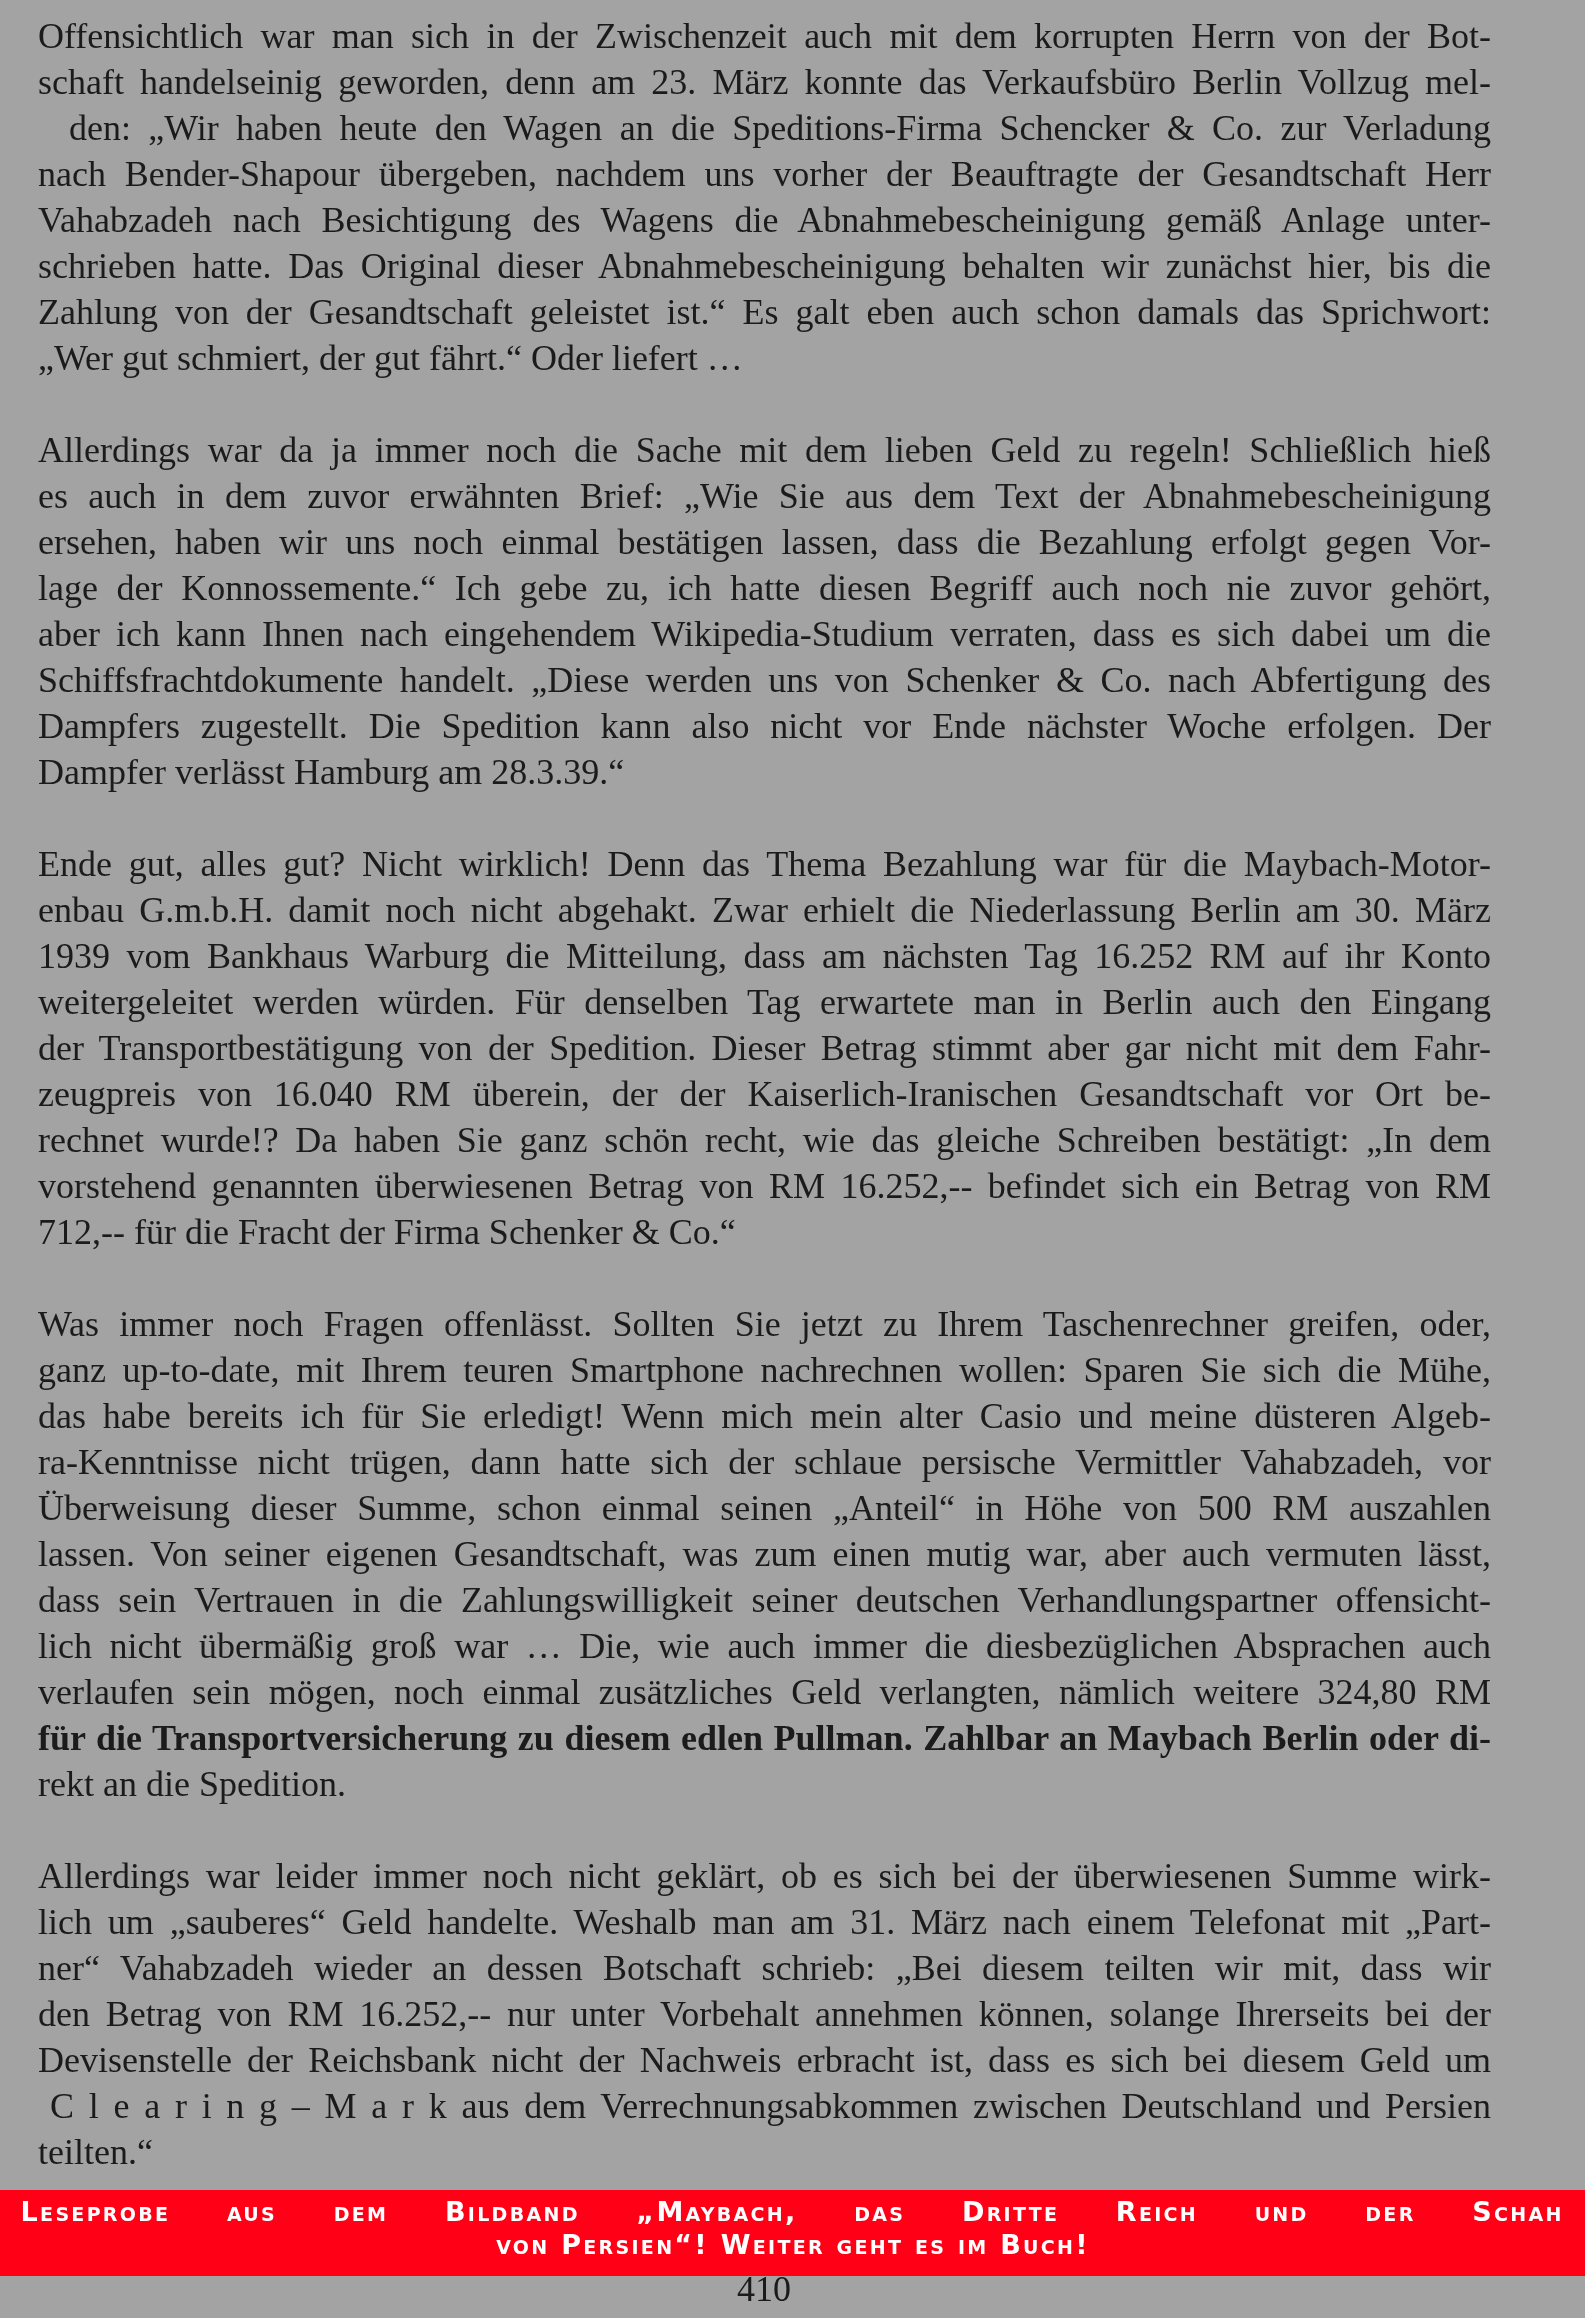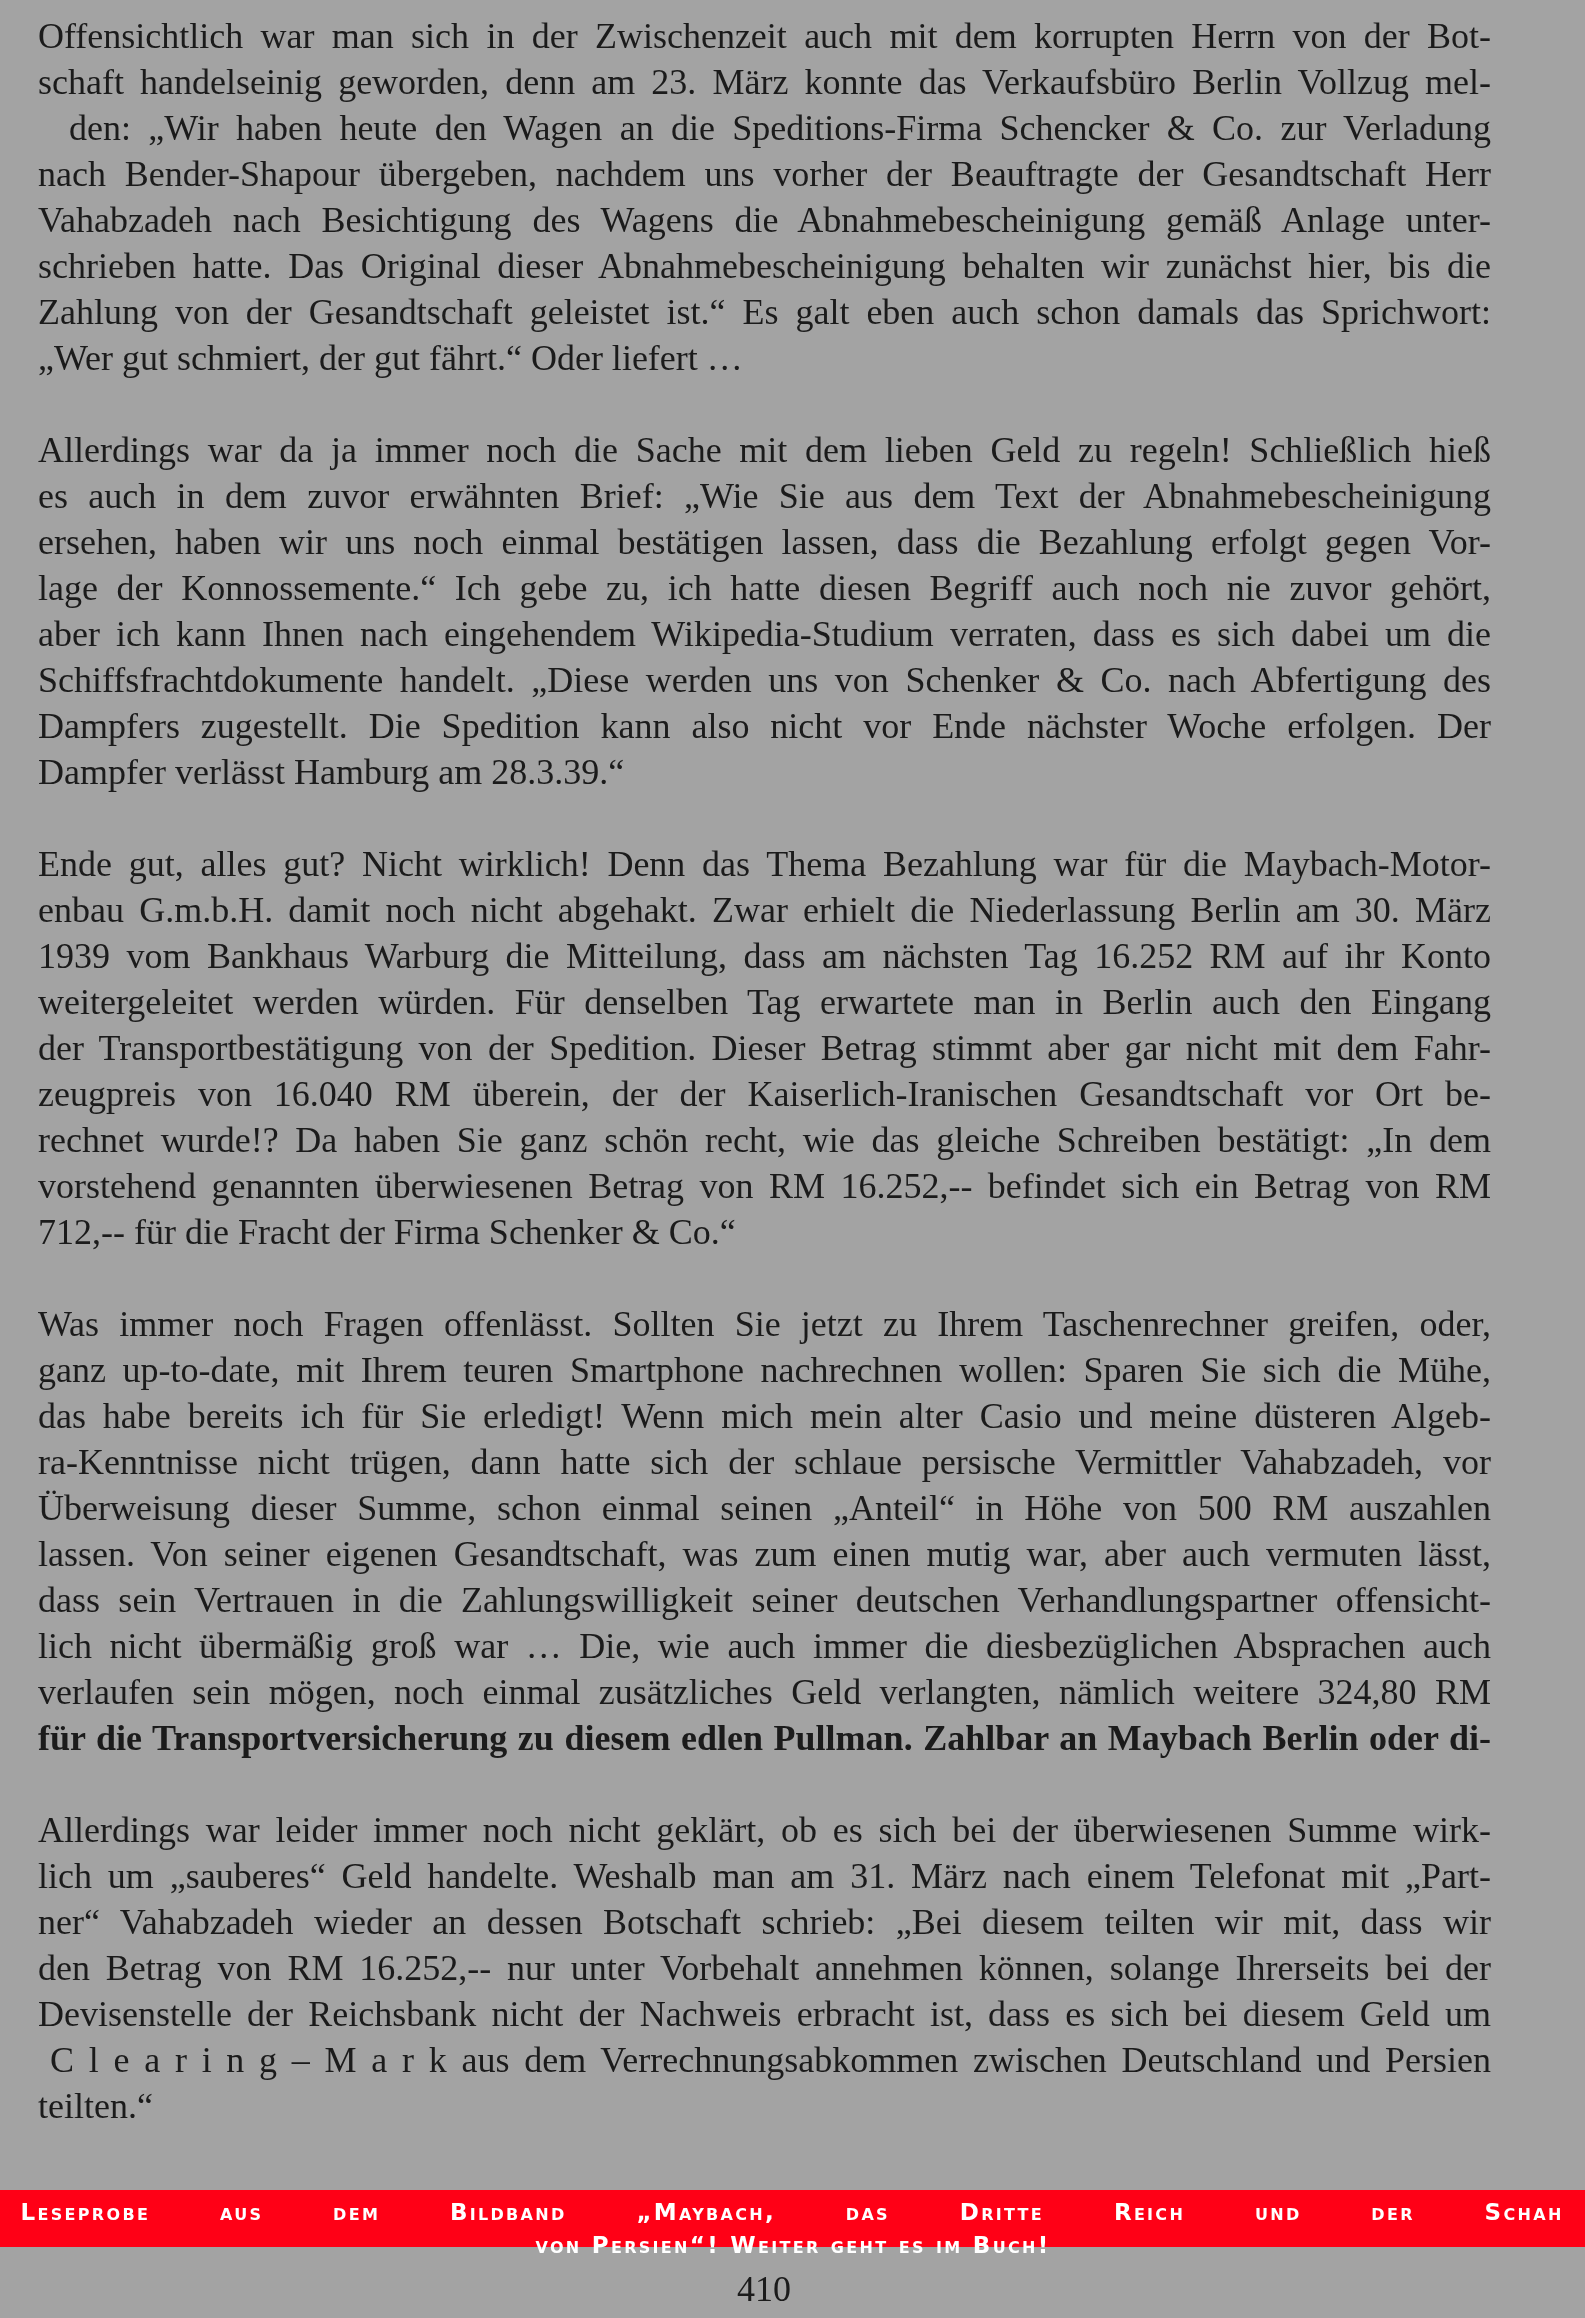--- a/index.html
+++ b/index.html
@@ -42,27 +42,27 @@
     overflow: visible;
   }
   .line.last {
     text-align-last: left;
   }
   .banner {
     position: absolute;
     left: 0;
     top: 2190px;
     width: 1586px;
-    height: 57px;
+    height: 86px;
     background: #ff0016;
     color: #ffffff;
     font-family: "DejaVu Sans", "Liberation Sans", sans-serif;
     font-weight: bold;
     font-variant: small-caps;
-    font-size: 23px;
+    font-size: 27px;
     line-height: 34px;
   }
   .banner-line1 {
     position: absolute;
     left: 20.6px;
     top: 4.6px;
     width: 1543px;
     text-align: justify;
     text-align-last: justify;
     white-space: nowrap;
@@ -134,20 +134,21 @@
       <span class="line" style="white-space: normal;">Was immer noch Fragen offenlässt. Sollten Sie jetzt zu Ihrem Taschenrechner greifen, oder,</span>
       <span class="line" style="white-space: normal;">ganz up-to-date, mit Ihrem teuren Smartphone nachrechnen wollen: Sparen Sie sich die Mühe,</span>
       <span class="line" style="white-space: normal;">das habe bereits ich für Sie erledigt! Wenn mich mein alter Casio und meine düsteren Algeb-</span>
       <span class="line" style="white-space: normal;">ra-Kenntnisse nicht trügen, dann hatte sich der schlaue persische Vermittler Vahabzadeh, vor</span>
       <span class="line" style="white-space: normal;">Überweisung dieser Summe, schon einmal seinen „Anteil“ in Höhe von 500 RM auszahlen</span>
       <span class="line" style="white-space: normal;">lassen. Von seiner eigenen Gesandtschaft, was zum einen mutig war, aber auch vermuten lässt,</span>
       <span class="line" style="white-space: normal;">dass sein Vertrauen in die Zahlungswilligkeit seiner deutschen Verhandlungspartner offensicht-</span>
       <span class="line" style="white-space: normal;">lich nicht übermäßig groß war … Die, wie auch immer die diesbezüglichen Absprachen auch</span>
       <span class="line" style="white-space: normal;">verlaufen sein mögen, noch einmal zusätzliches Geld verlangten, nämlich weitere 324,80 RM</span>
       <span class="line" style="white-space: normal; font-weight: bold;">für die Transportversicherung zu diesem edlen Pullman. Zahlbar an Maybach Berlin oder di-</span>
+      <span class="line last" style="white-space: normal;">rekt an die Spedition.</span>
     </div>
 
     <div class="para">
       <span class="line" style="white-space: normal;">Allerdings war leider immer noch nicht geklärt, ob es sich bei der überwiesenen Summe wirk-</span>
       <span class="line" style="white-space: normal;">lich um „sauberes“ Geld handelte. Weshalb man am 31. März nach einem Telefonat mit „Part-</span>
       <span class="line" style="white-space: normal;">ner“ Vahabzadeh wieder an dessen Botschaft schrieb: „Bei diesem teilten wir mit, dass wir</span>
       <span class="line" style="white-space: normal;">den Betrag von RM 16.252,-- nur unter Vorbehalt annehmen können, solange Ihrerseits bei der</span>
       <span class="line" style="white-space: normal;">Devisenstelle der Reichsbank nicht der Nachweis erbracht ist, dass es sich bei diesem Geld um</span>
       <span class="line" style="white-space: normal; margin-left: 12px;">C l e a r i n g – M a r k aus dem Verrechnungsabkommen zwischen Deutschland und Persien</span>
       <span class="line last" style="white-space: normal;">teilten.“</span>

